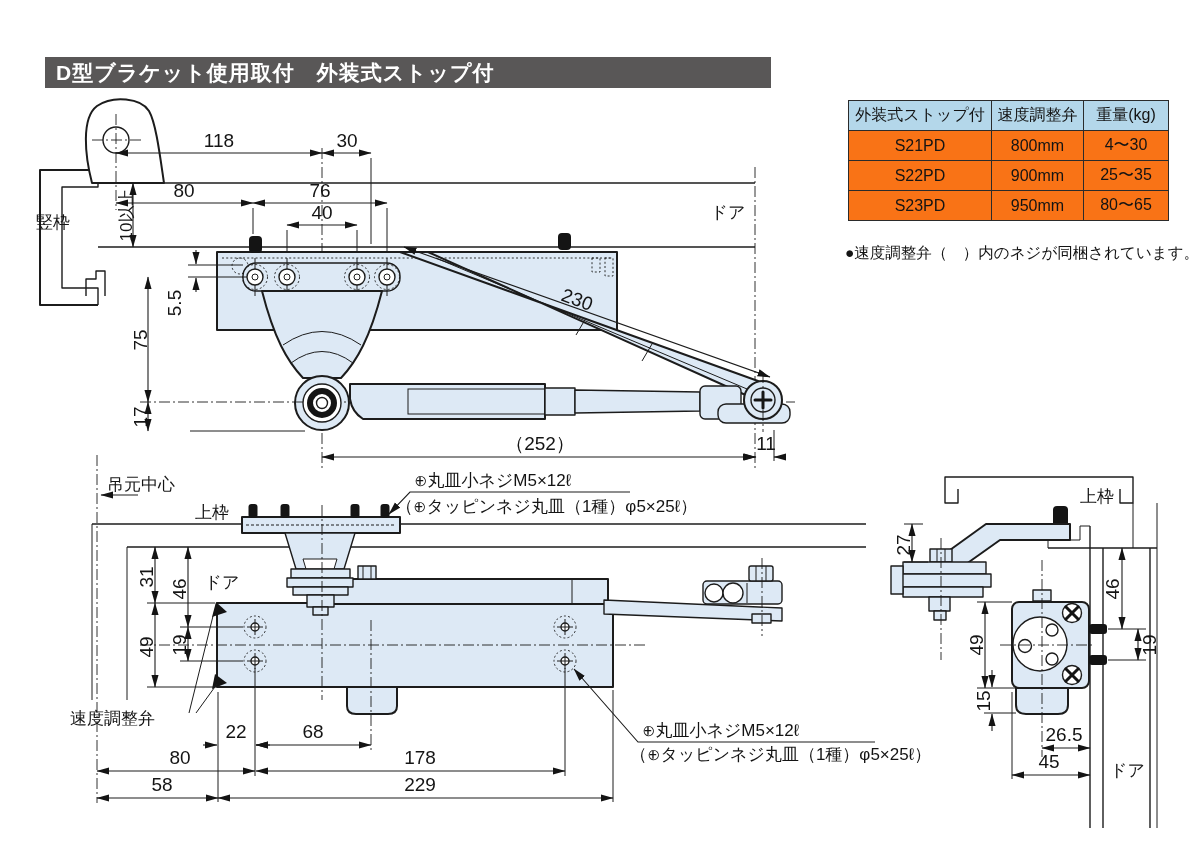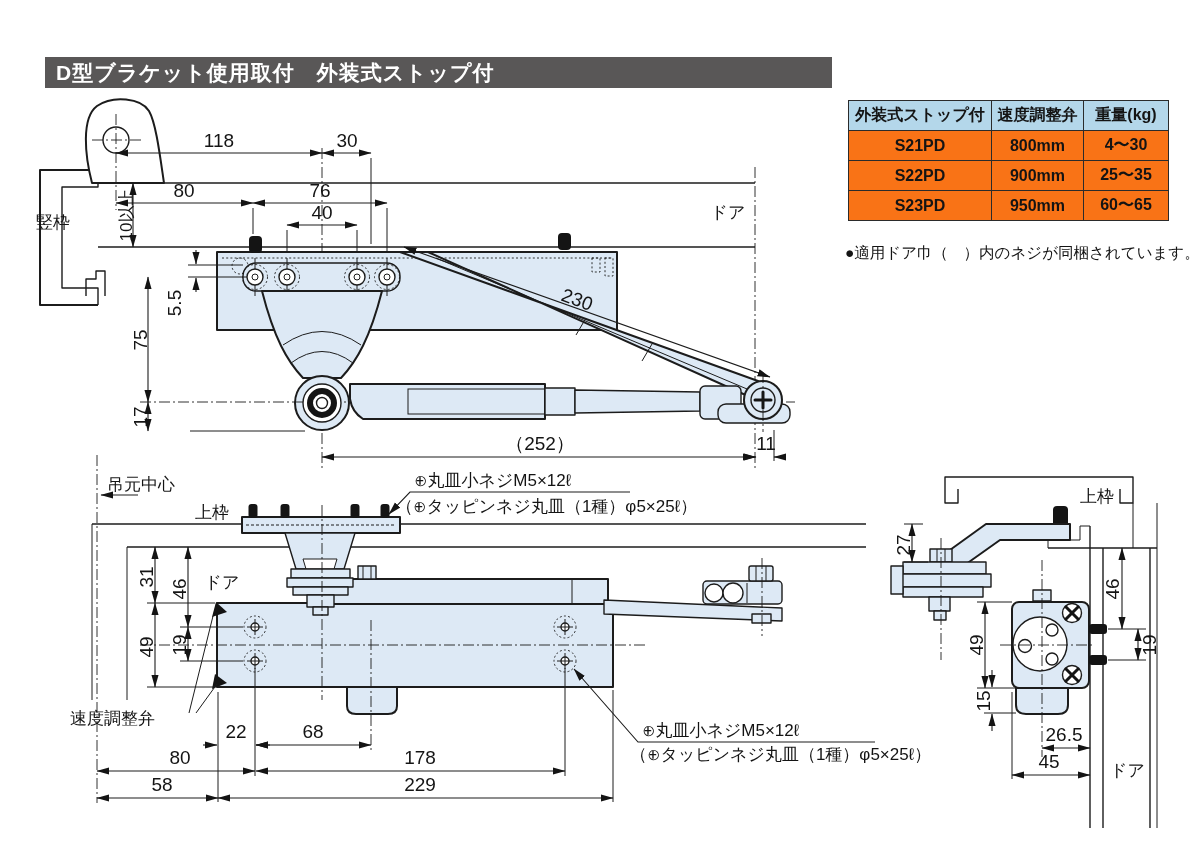--- a/index.html
+++ b/index.html
@@ -1,27 +1,27 @@
 <!DOCTYPE html>
 <html><head>
 <meta charset="utf-8">
 <style>
   html,body{margin:0;padding:0}
   body{width:1200px;height:848px;position:relative;background:#ffffff;
        font-family:"Liberation Sans",sans-serif;overflow:hidden}
 
-  .title-bar{position:absolute;left:45px;top:57px;width:787px;height:31px;
+  .title-bar{position:absolute;left:45px;top:57px;width:726px;height:31px;
     background:#595757;color:#ffffff;font-size:21px;font-weight:bold;
     line-height:31px;padding-left:11px;letter-spacing:1px;box-sizing:border-box;
     white-space:nowrap}
 
   table.spec{position:absolute;left:848px;top:100px;border-collapse:collapse;
     table-layout:fixed}
   .spec th,.spec td{border:1.6px solid #2b2b2b;height:29px;text-align:center;
-    font-size:16px;font-weight:bold;padding:0;color:#141414}
+    font-size:16px;font-weight:normal;padding:0;color:#141414}
   .spec th{background:#b4d7ea}
   .spec td{background:#f97316}
 
   .notes{position:absolute;left:845px;top:238px;font-size:15.5px;
     line-height:30px;color:#141414;white-space:nowrap}
 
   svg.draw{position:absolute;left:0;top:0}
   .ln{stroke:#1c1c1c;stroke-width:1.4;fill:none;stroke-linejoin:round}
   .ln2{stroke:#1c1c1c;stroke-width:2;fill:none;stroke-linejoin:round}
   .thin{stroke:#1c1c1c;stroke-width:1;fill:none}
@@ -65,27 +65,27 @@
     <td>4〜30</td>
   </tr>
   <tr>
     <td>S22PD</td>
     <td>900mm</td>
     <td>25〜35</td>
   </tr>
   <tr>
     <td>S23PD</td>
     <td>950mm</td>
-    <td>60〜65</td>
+    <td>80〜65</td>
   </tr>
 </tbody>
   </table>
 
 <div class="notes">
-  <div>●適用ドア巾（　）内のネジが同梱されています。</div>
+  <div>●速度調整弁（　）内のネジが同梱されています。</div>
 </div>
 
 <svg class="draw" width="1200" height="848" viewBox="0 0 1200 848">
   <defs>
     <marker id="aE" viewBox="0 0 12 8" refX="11.5" refY="4" markerWidth="13" markerHeight="9" orient="auto" markerUnits="userSpaceOnUse">
         <path d="M12,4 L0,0.6 L0,7.4 Z" fill="#141414"></path>
       </marker>
     <marker id="aS" viewBox="0 0 12 8" refX="0.5" refY="4" markerWidth="13" markerHeight="9" orient="auto" markerUnits="userSpaceOnUse">
         <path d="M0,4 L12,0.6 L12,7.4 Z" fill="#141414"></path>
       </marker>

